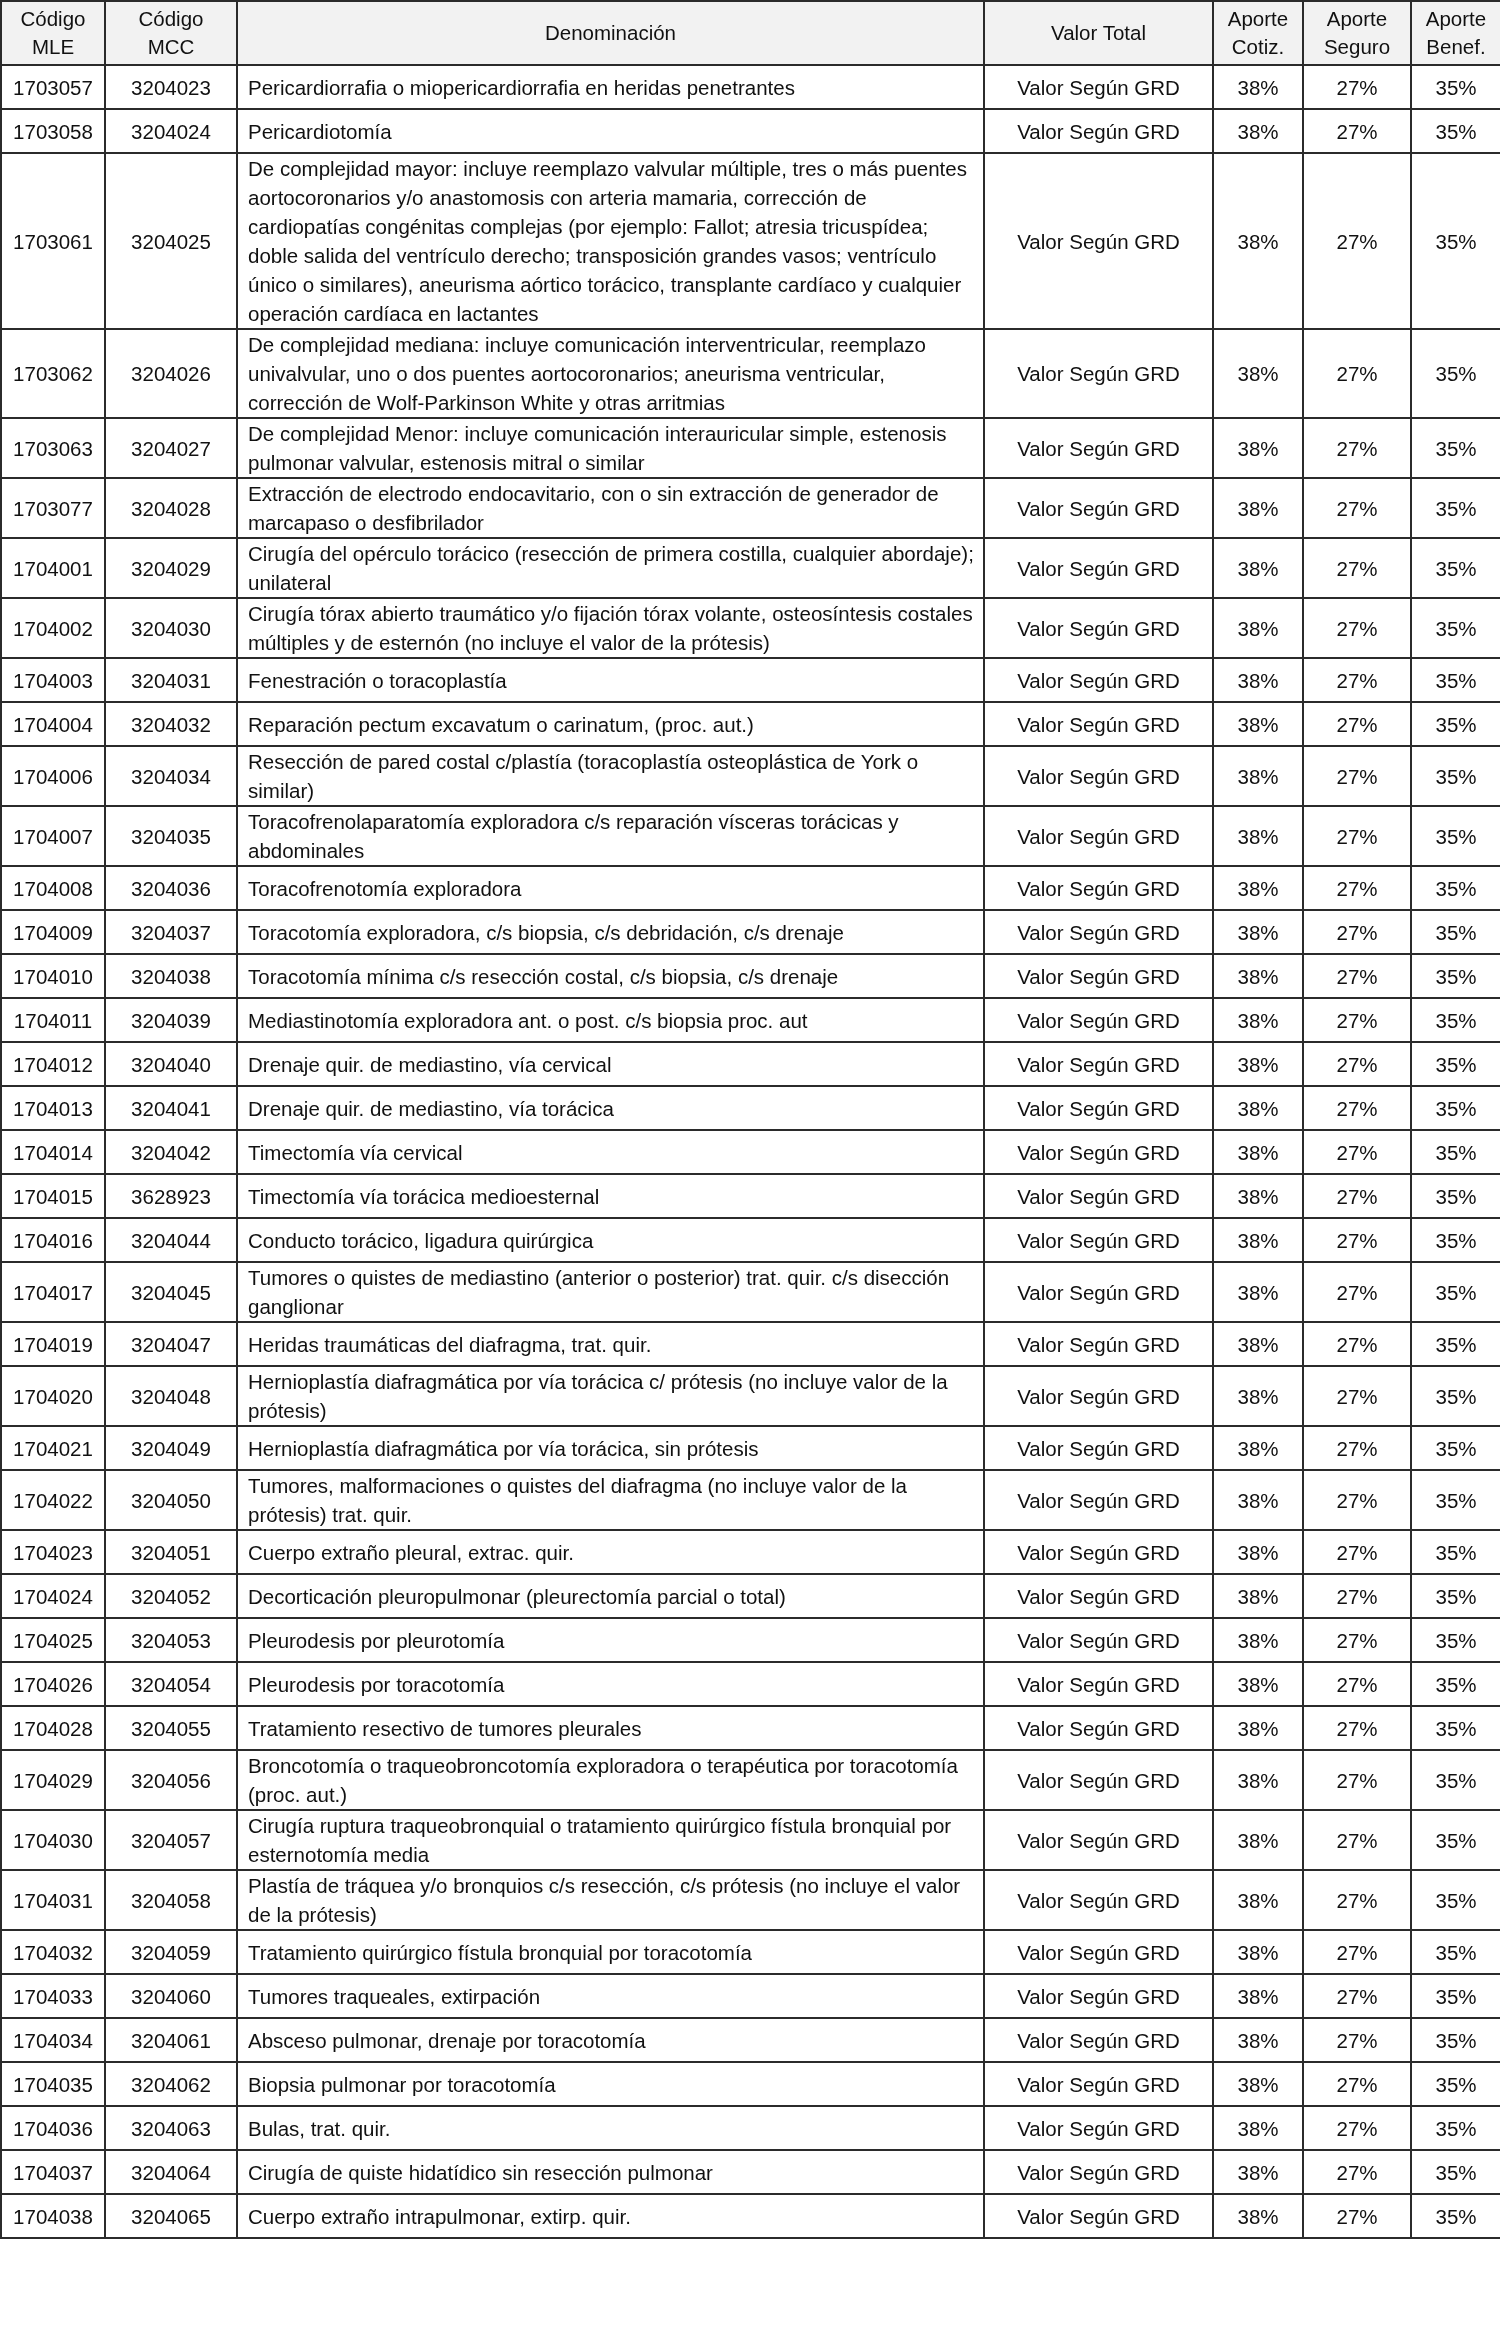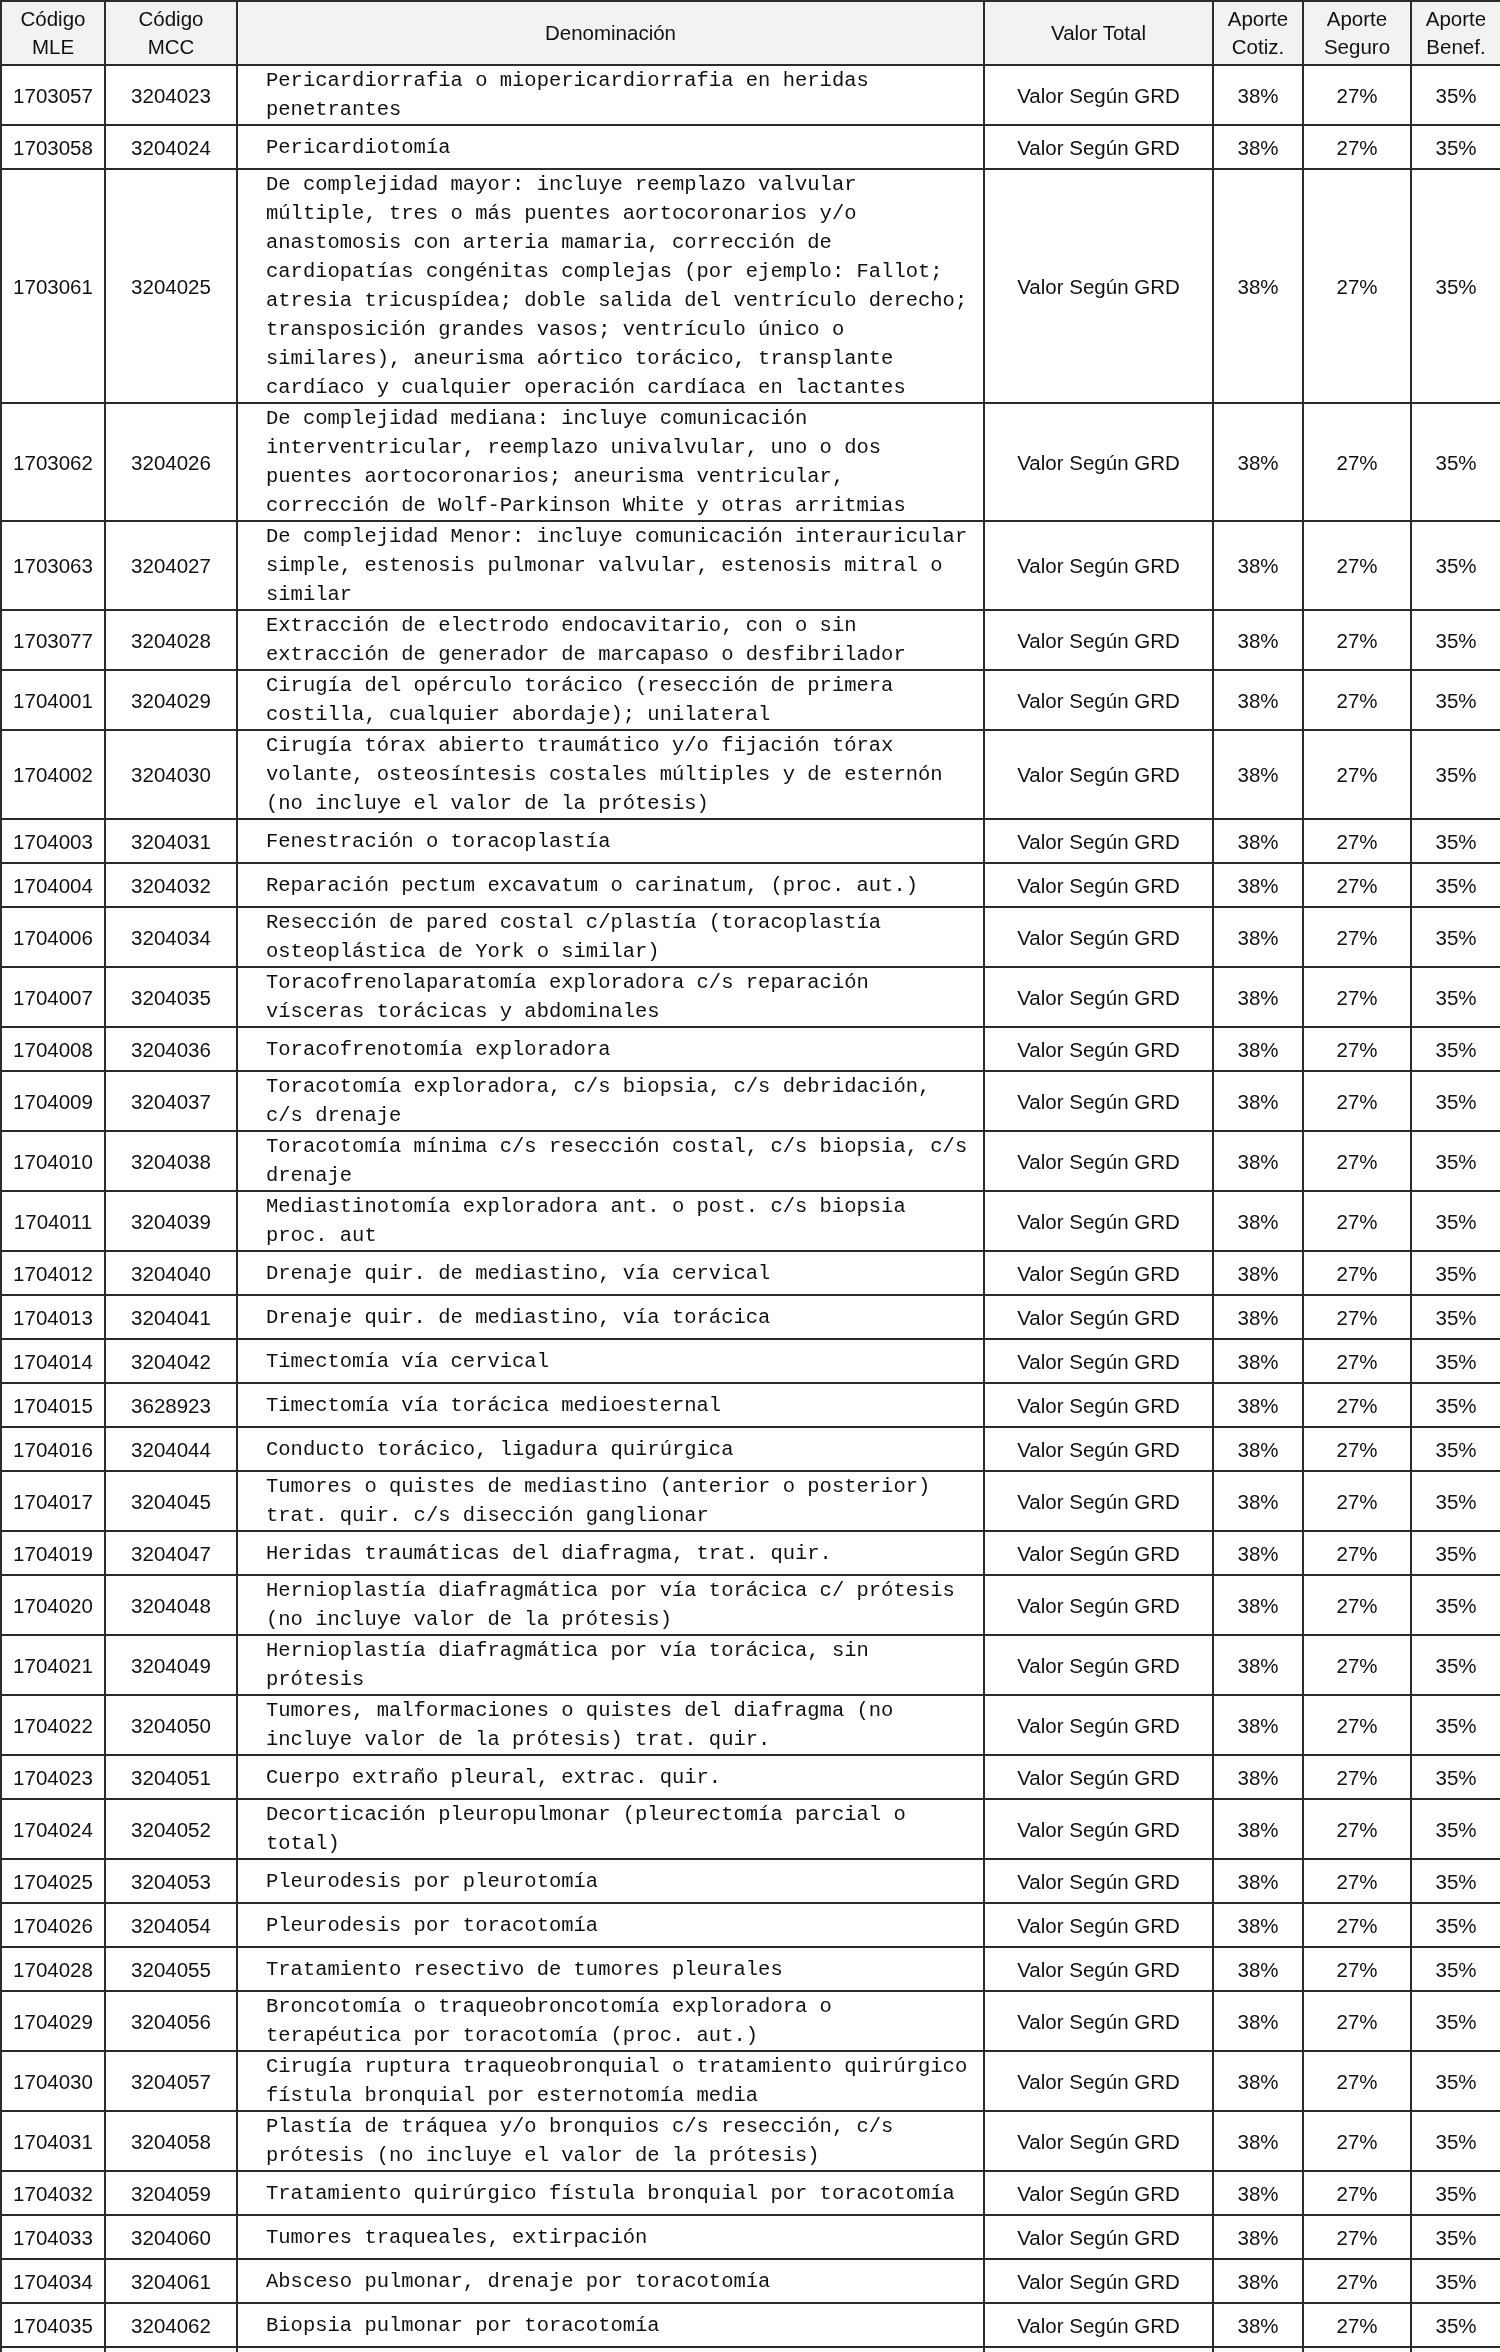--- a/index.html
+++ b/index.html
@@ -18,21 +18,21 @@
     }
     th {
       font-weight: normal;
       text-align: center;
       background: #f2f2f2;
       line-height: 28px;
       padding: 2px 4px;
       height: 58px;
     }
     td.c { text-align: center; padding: 0 4px; }
-    td.d { text-align: left; padding-left: 28px; font-family: Liberation Mono, monospace; }
+    td.d { text-align: left; padding-left: 10px; }
     tr.r1 td { height: 42px; }
     tr.r2 td { height: 58px; }
     tr.r3 td { height: 87px; margin-top: 36px; }
     tr.r6 td { height: 172px; }
   </style>
 </head>
 <body>
 
 <table>
   <colgroup>
@@ -409,14 +409,23 @@
       </tr>
       <tr class="r1">
         <td class="c">1704037</td>
         <td class="c">3204064</td>
         <td class="d">Cirugía de quiste hidatídico sin resección pulmonar</td>
         <td class="c">Valor Según GRD</td>
         <td class="c">38%</td>
         <td class="c">27%</td>
         <td class="c">35%</td>
       </tr>
+      <tr class="r1">
+        <td class="c">1704038</td>
+        <td class="c">3204065</td>
+        <td class="d">Cuerpo extraño intrapulmonar, extirp. quir.</td>
+        <td class="c">Valor Según GRD</td>
+        <td class="c">38%</td>
+        <td class="c">27%</td>
+        <td class="c">35%</td>
+      </tr>
     </tbody>
 </table>
 
 </body></html>

